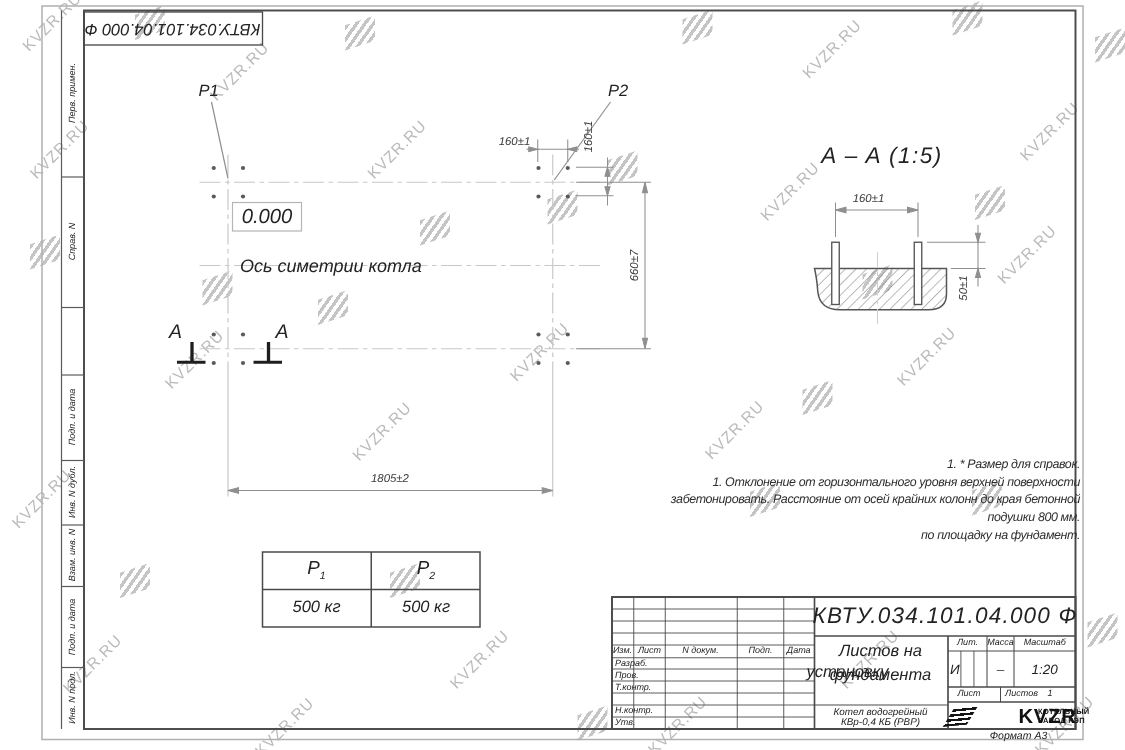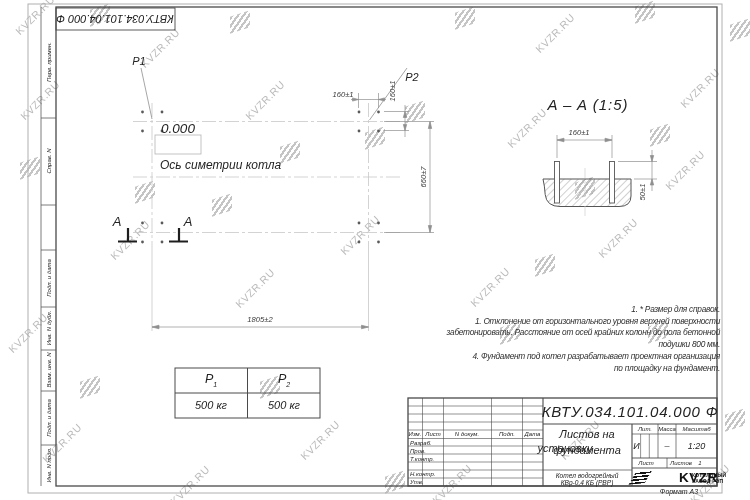--- a/index.html
+++ b/index.html
@@ -236,40 +236,39 @@
 
   <span class="t rL tiny" style="left:48.5px;top:62px;">Перв. примен.</span>
   <span class="t rL tiny" style="left:48.5px;top:161px;">Справ. N</span>
   <span class="t rL tiny" style="left:48.5px;top:278px;">Подп. и дата</span>
   <span class="t rL tiny" style="left:48.5px;top:328px;">Инв. N дубл.</span>
   <span class="t rL tiny" style="left:48.5px;top:370px;">Взам. инв. N</span>
   <span class="t rL tiny" style="left:48.5px;top:418px;">Подп. и дата</span>
   <span class="t rL tiny" style="left:48.5px;top:465px;">Инв. N подл.</span>
 
   <span class="t c" style="left:139px;top:61px;font-size:11px;">P1</span>
-  <span class="t c" style="left:412px;top:77px;font-size:11px;">P2</span>
-  <span class="t c" style="left:178px;top:128px;font-size:13.5px;">0.000</span>
-  <span class="t" style="left:160px;top:158px;font-size:12px;">Ось симетрии котла</span>
+  <span class="t c" style="left:412px;top:61px;font-size:11px;">P2</span>
+  <span class="t c" style="left:178px;top:144px;font-size:13.5px;">0.000</span>
+  <span class="t" style="left:160px;top:170px;font-size:12px;">Ось симетрии котла</span>
   <span class="t c dim" style="left:343px;top:93.5px;">160±1</span>
   <span class="t r90 dim" style="left:392px;top:91px;">160±1</span>
   <span class="t r90 dim" style="left:423px;top:177px;">660±7</span>
   <span class="t c dim" style="left:260px;top:319px;">1805±2</span>
   <span class="t c" style="left:117px;top:221px;font-size:13px;">A</span>
   <span class="t c" style="left:188px;top:221px;font-size:13px;">A</span>
 
   <span class="t c" style="left:588px;top:104px;font-size:15px;letter-spacing:1px;">A – A (1:5)</span>
   <span class="t c dim" style="left:579px;top:132px;">160±1</span>
   <span class="t r90 dim" style="left:642px;top:192px;">50±1</span>
 
   <div class="notes">
     <div class="ind">1. * Размер для справок.</div>
     <div class="ind">1. Отклонение от горизонтального уровня верхней поверхности</div>
-    <div>забетонировать. Расстояние от осей крайних колонн до пола бетонной</div>
+    <div>забетонировать. Расстояние от осей крайних колонн до края бетонной</div>
     <div>подушки 800 мм.</div>
-    <div class="ind">4. Фундамент под котел разрабатывает проектная организация</div>
     <div>по площадку на фундамент.</div>
   </div>
 
   <span class="t c" style="left:211px;top:380px;font-size:12.5px;">
     <span>P</span><sub style="font-size:7px;">1</sub>
   </span>
   <span class="t c" style="left:284px;top:380px;font-size:12.5px;">
     <span>P</span><sub style="font-size:7px;">2</sub>
   </span>
   <span class="t c" style="left:211px;top:405px;font-size:11px;">500 кг</span>

